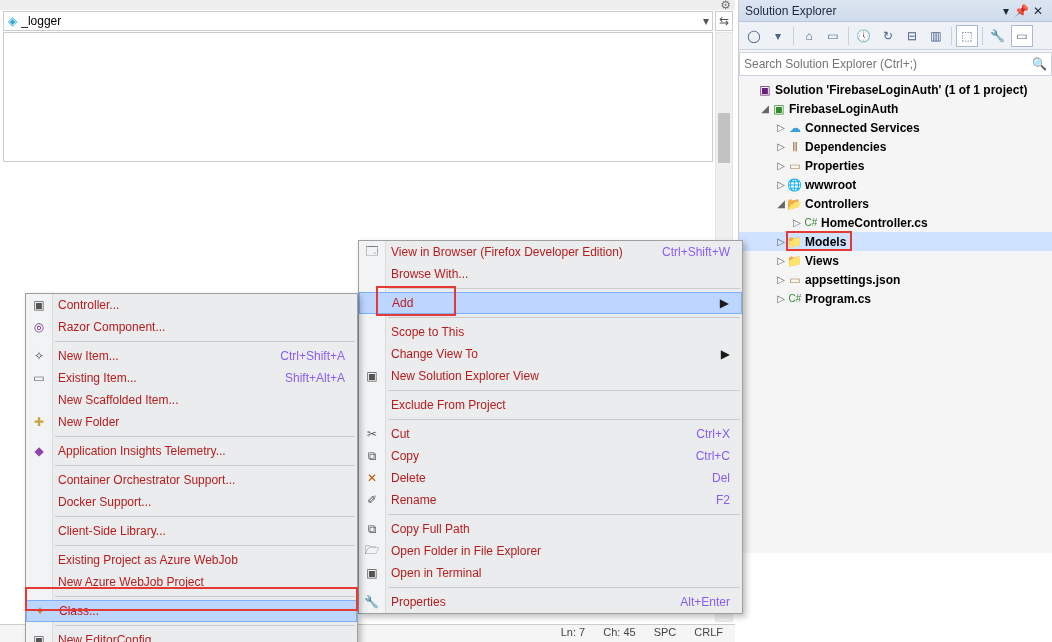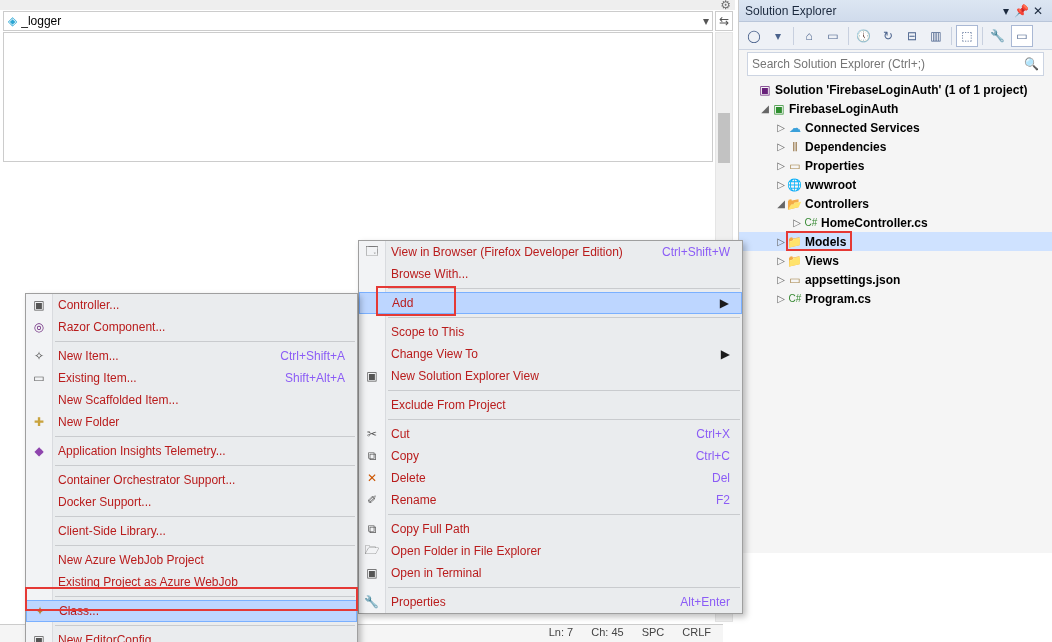--- a/index.html
+++ b/index.html
@@ -7,32 +7,32 @@
 
   .editor-area { position: absolute; left: 0; top: 0; width: 735px; height: 642px; background: #fff; }
   .editor-top { position: absolute; left: 0; top: 0; right: 0; height: 10px; background: #eee; }
   .editor-topgears { position: absolute; right: 4px; top: -2px; color: #717171; }
   .member-bar { position: absolute; left: 3px; top: 11px; width: 710px; height: 20px; border: 1px solid #ccc; background: #fff; display: flex; align-items: center; padding: 0 4px; gap: 4px; }
   .member-bar .dd-arrow { position: absolute; right: 3px; top: 2px; color: #555; }
   .toggle-btn { position: absolute; right: 2px; top: 11px; width: 18px; height: 20px; border: 1px solid #ccc; display:flex; align-items:center; justify-content:center; color:#555;}
   .code-bg { position: absolute; left: 3px; top: 32px; width: 710px; height: 130px; border: 1px solid #ccc; background: #fff; }
   .scrollbar-v { position: absolute; right: 2px; top: 32px; width: 18px; bottom: 20px; background: #f0f0f0; border:1px solid #e5e5e5;}
   .scrollbar-v .thumb { position: absolute; left: 2px; right: 2px; top: 80px; height: 50px; background: #c2c2c2; }
-  .statusbar { position: absolute; left: 0; bottom: 0; right: 12px; height: 18px; background: #f5f5f5; border-top: 1px solid #ccc; display:flex; justify-content:flex-end; gap:18px; padding: 1px 12px; color:#444;}
+  .statusbar { position: absolute; left: 0; bottom: 0; right: 0; height: 18px; background: #f5f5f5; border-top: 1px solid #ccc; display:flex; justify-content:flex-end; gap:18px; padding: 1px 12px; color:#444;}
   .statusbar span { font-size: 11px; }
 
   .solexp { position: absolute; right: 0; top: 0; width: 314px; height: 553px; background: #f5f5f5; border-left: 1px solid #ccc; }
   .solexp-title { height: 22px; background: linear-gradient(#dce6f2,#d0dbec); border-bottom: 1px solid #b9c6da; display: flex; align-items: center; padding: 0 6px; color: #1b293e; }
   .solexp-title .spacer { flex: 1; }
   .solexp-title .winbtn { width: 16px; text-align: center; color: #1b293e; }
   .solexp-toolbar { height: 28px; background: #eef1f6; border-bottom: 1px solid #ccd4e2; display:flex; align-items:center; padding: 0 4px; gap: 2px;}
   .solexp-toolbar .tb { width: 22px; height: 22px; display:flex; align-items:center; justify-content:center; color:#4a628c;}
   .solexp-toolbar .tb.active { border:1px solid #a9b8d4; background:#fff;}
   .solexp-toolbar .sep { width:1px; height:18px; background:#c8d0df; margin:0 2px;}
-  .solexp-search { height: 24px; border: 1px solid #ccd4e2; margin: 2px 8px; background: #fff; display:flex; align-items:center; padding: 0 4px; color:#888;}
+  .solexp-search { height: 24px; border: 1px solid #ccd4e2; margin: 2px 0; background: #fff; display:flex; align-items:center; padding: 0 4px; color:#888;}
   .solexp-search input { border:none; outline:none; flex:1; font-size:12px; color:#555;}
   .tree { padding: 2px 0; background:#f5f5f5; height: calc(100% - 80px); overflow:hidden;}
   .tree-row { display:flex; align-items:center; height:19px; padding-left: 4px; white-space:nowrap; }
   .tree-row.sel { background: #cfe2ff; }
   .tree-row .exp { width: 12px; text-align:center; color:#666; font-size:10px; }
   .tree-row .ico { width: 16px; display:inline-flex; justify-content:center; }
   .tree-row .lbl { padding-left: 2px; font-weight: bold; }
   .tree-row.bold .lbl { font-weight: 700; }
   .indent-0{padding-left:6px}.indent-1{padding-left:20px}.indent-2{padding-left:36px}.indent-3{padding-left:52px}
   .redbox { position:absolute; border:2px solid #e53935; pointer-events:none; }
@@ -279,24 +279,24 @@
     </div>
   <div class="mi">
       <span class="mlab">Docker Support...</span>
     </div>
   <div class="msep"></div>
   <div class="mi">
       <span class="mlab">Client-Side Library...</span>
     </div>
   <div class="msep"></div>
   <div class="mi">
+      <span class="mlab">Existing Project as Azure WebJob</span>
+    </div>
+  <div class="mi">
       <span class="mlab">New Azure WebJob Project</span>
-    </div>
-  <div class="mi">
-      <span class="mlab">Existing Project as Azure WebJob</span>
     </div>
   <div class="msep"></div>
   <div class="mi sel">
       <span class="mico" style="color:#b9812e;">✦</span>
       <span class="mlab">Class...</span>
     </div>
   <div class="msep"></div>
   <div class="mi">
       <span class="mico">▣</span>
       <span class="mlab">New EditorConfig</span>

